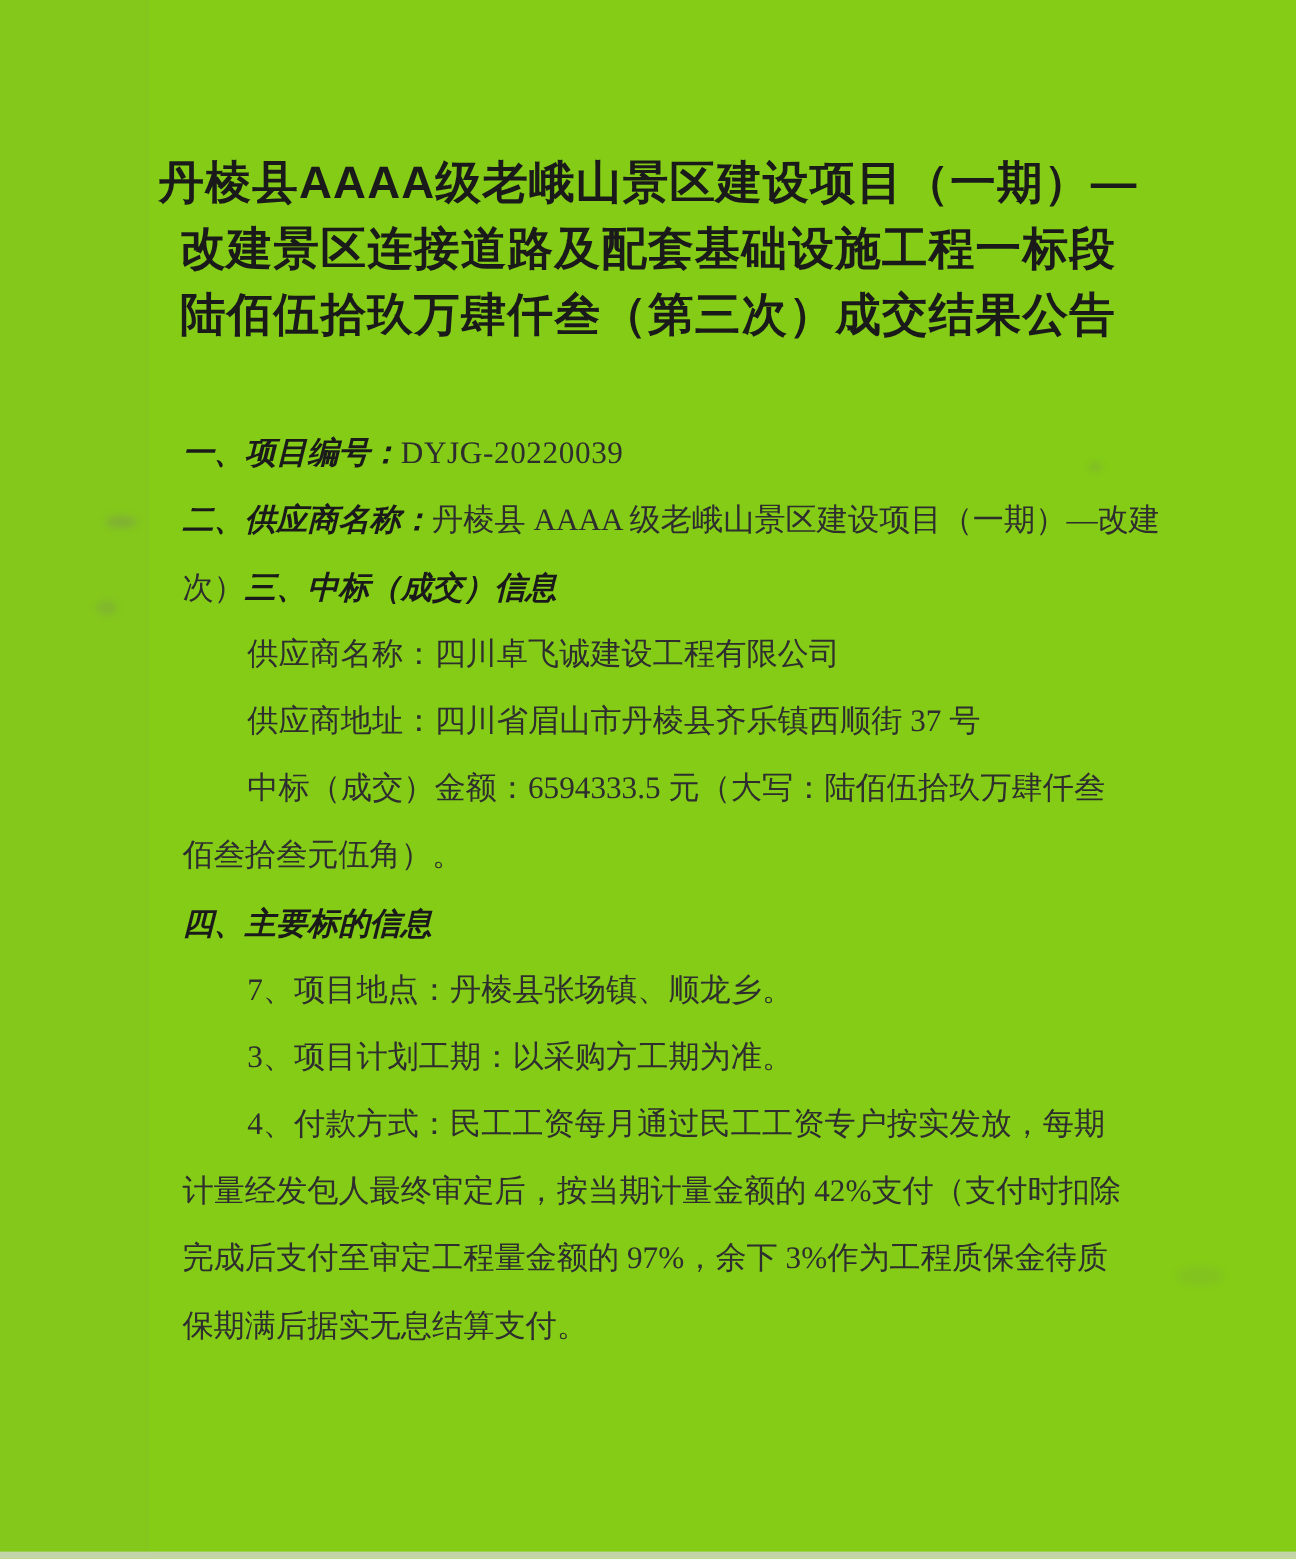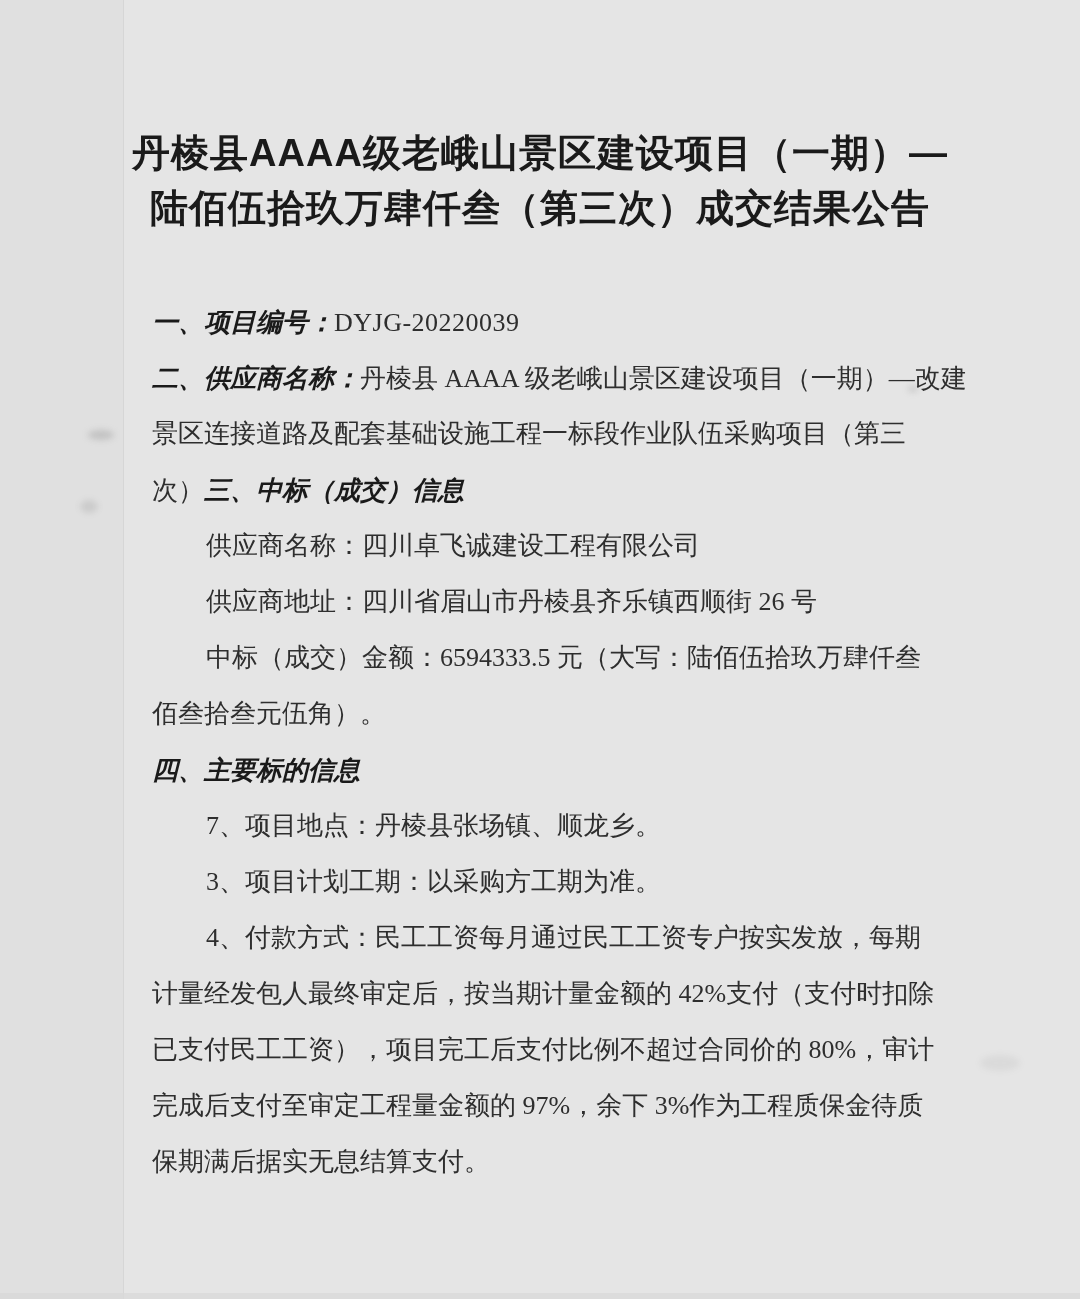--- a/index.html
+++ b/index.html
@@ -2,21 +2,21 @@
 <html><head>
 <meta charset="utf-8">
 <style>
   * { margin: 0; padding: 0; box-sizing: border-box; }
   html, body { background: #ffffff; }
   .page {
     position: relative;
     width: 1080px;
     height: 1299px;
     margin: 0 auto;
-    background: #e5e5e5;
+    background: #84cc16;
     overflow: hidden;
     font-family: "Liberation Serif", "DejaVu Serif", serif;
     color: #2e2e2e;
   }
   
   .scan-left {
     position: absolute;
     left: 0; top: 0; bottom: 0;
     width: 124px;
     background: rgba(145,145,145,0.05);
@@ -78,53 +78,52 @@
 <div class="page">
 
   <div class="scan-left"></div>
   <div class="smudge smudge-1"></div>
   <div class="smudge smudge-2"></div>
   <div class="smudge smudge-3"></div>
   <div class="smudge smudge-4"></div>
 
   <div class="title-block">
     <div class="title-line">丹棱县AAAA级老峨山景区建设项目（一期）—</div>
+    <div class="title-line">改建景区连接道路及配套基础设施工程一标段</div>
     <div class="title-line">陆佰伍拾玖万肆仟叁（第三次）成交结果公告</div>
   </div>
 
   <div class="doc-body">
 
     <div class="line"><span class="h">一、项目编号：</span><span class="num">DYJG-20220039</span></div>
 
     <div class="line"><span class="h">二、供应商名称：</span><span>丹棱县 AAAA 级老峨山景区建设项目（一期）—改建</span></div>
 
-    <div class="line">景区连接道路及配套基础设施工程一标段作业队伍采购项目（第三</div>
 
     <div class="line"><span>次）</span><span class="h">三、中标（成交）信息</span></div>
 
     <div class="line indent">供应商名称：四川卓飞诚建设工程有限公司</div>
 
-    <div class="line indent">供应商地址：四川省眉山市丹棱县齐乐镇西顺街 26 号</div>
+    <div class="line indent">供应商地址：四川省眉山市丹棱县齐乐镇西顺街 37 号</div>
 
     <div class="line indent">中标（成交）金额：6594333.5 元（大写：陆佰伍拾玖万肆仟叁</div>
 
     <div class="line">佰叁拾叁元伍角）。</div>
 
     <div class="line h">四、主要标的信息</div>
 
 
     <div class="line indent">7、项目地点：丹棱县张场镇、顺龙乡。</div>
 
     <div class="line indent">3、项目计划工期：以采购方工期为准。</div>
 
     <div class="line indent">4、付款方式：民工工资每月通过民工工资专户按实发放，每期</div>
 
     <div class="line">计量经发包人最终审定后，按当期计量金额的 42%支付（支付时扣除</div>
 
-    <div class="line">已支付民工工资），项目完工后支付比例不超过合同价的 80%，审计</div>
 
     <div class="line">完成后支付至审定工程量金额的 97%，余下 3%作为工程质保金待质</div>
 
     <div class="line">保期满后据实无息结算支付。</div>
 
   </div>
 
   <div class="scan-bottom"></div>
 
 </div>

